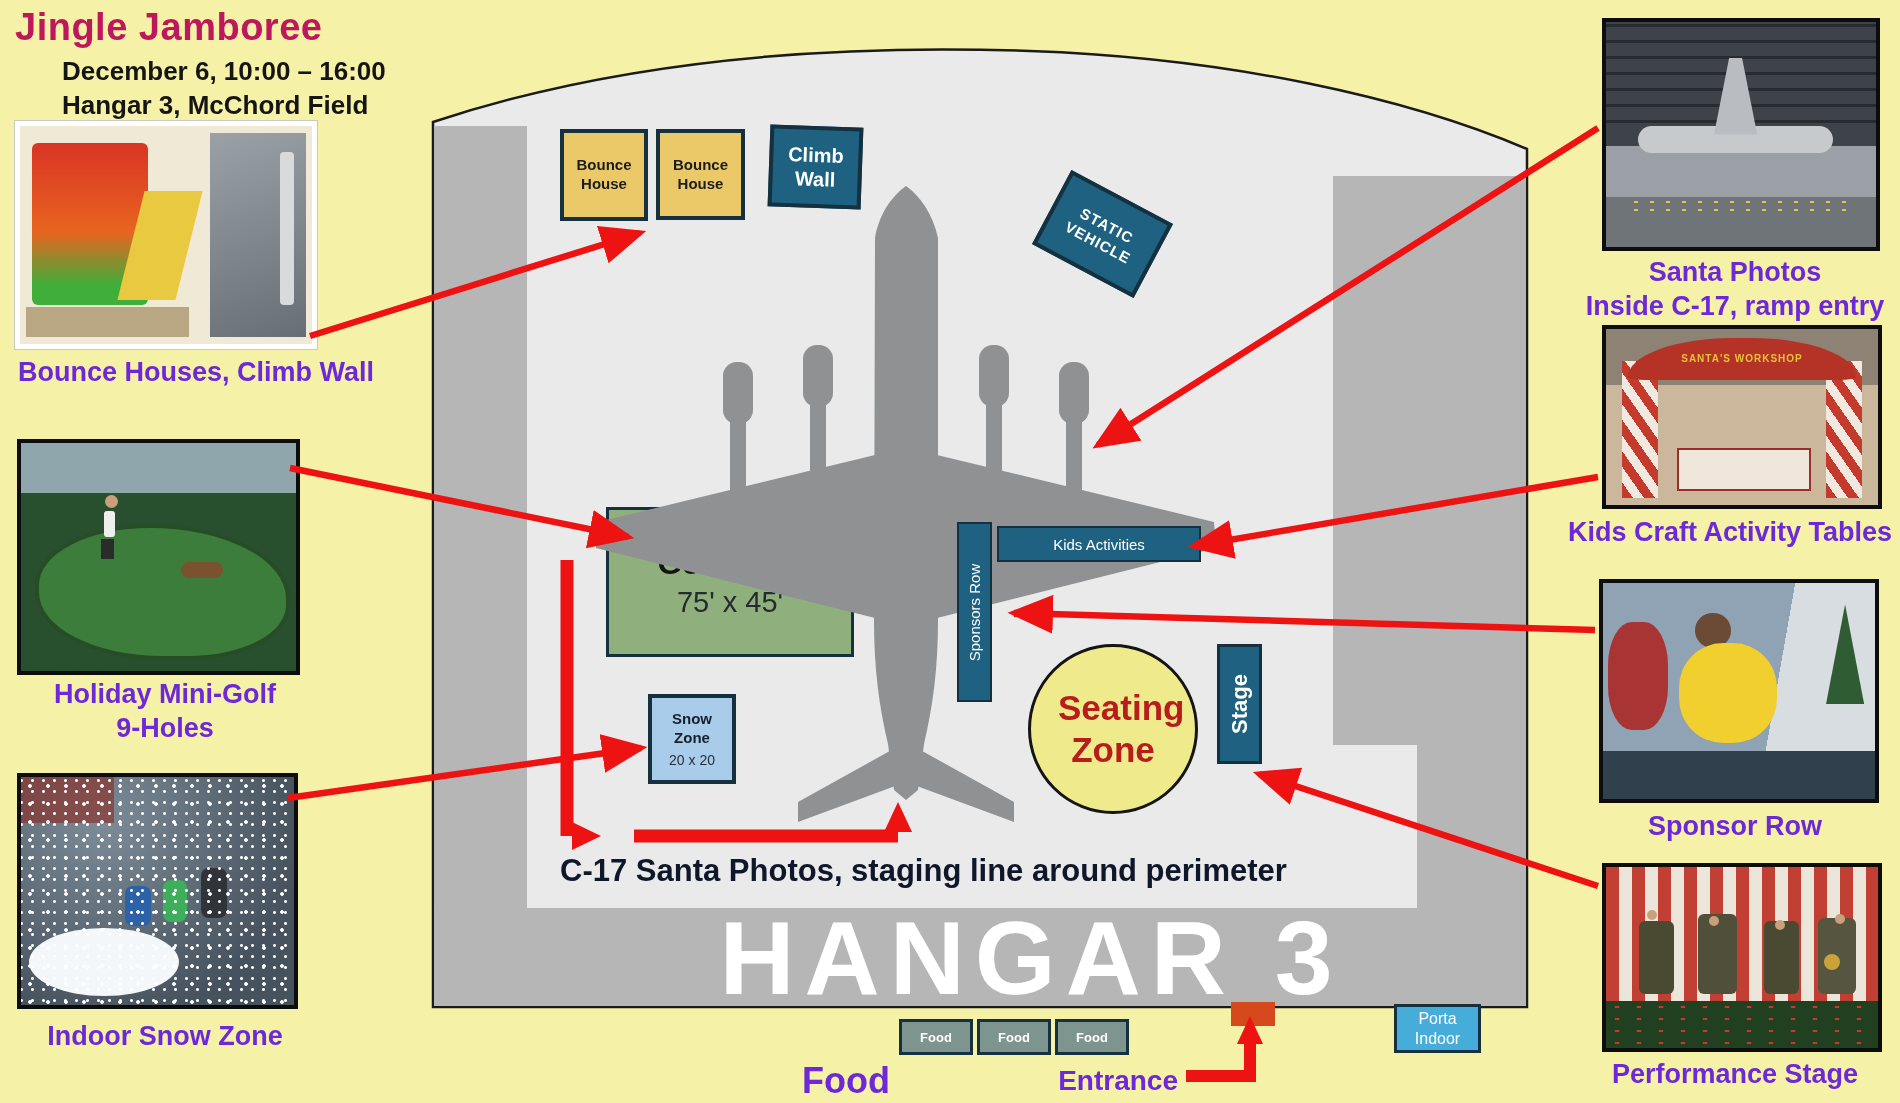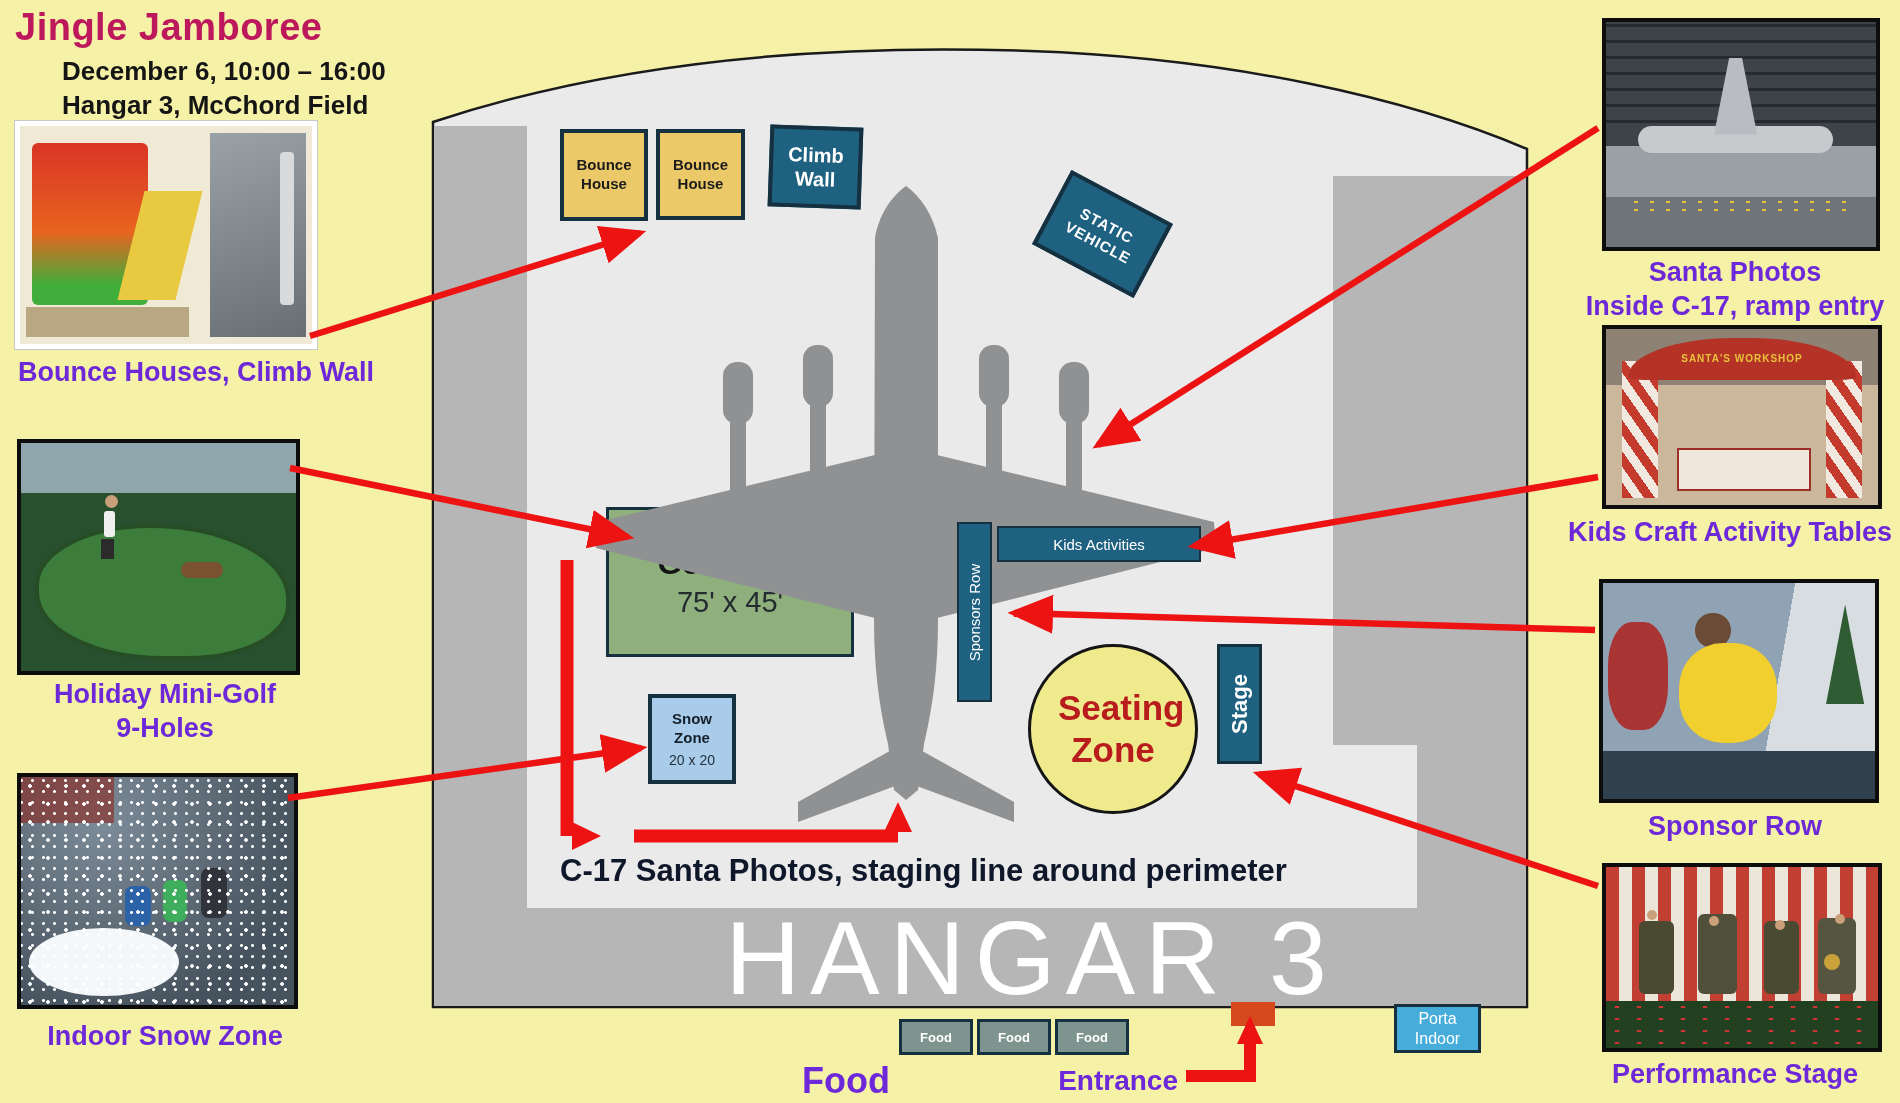--- a/index.html
+++ b/index.html
@@ -13,21 +13,21 @@
 
   
   .zone{display:flex;flex-direction:column;align-items:center;justify-content:center;
         text-align:center;box-sizing:border-box;}
   .tan{background:#ECC968;border:4px solid #15303F;color:#1c1c1c;font-weight:bold;font-size:15px;line-height:1.25;}
   .teal{background:#1F6180;border:4px solid #15303F;color:#fff;}
   .vtext{transform:rotate(-90deg);white-space:nowrap;}
 
   
   .hangar-name{left:433px;top:910px;width:1196px;text-align:center;color:#fff;
-               font-size:104px;font-weight:normal;letter-spacing:10px;line-height:96px;}
+               font-size:104px;font-weight:bold;letter-spacing:10px;line-height:96px;}
   .caption{font-size:27px;font-weight:bold;color:#6d28d9;text-align:center;line-height:1.25;}
   .rednote{color:#0f172a;font-size:31px;font-weight:bold;}
 
   
   .photo{box-sizing:border-box;overflow:hidden;background:#777;}
   .pblack{border:4px solid #0d0d0d;}
   .pwhite{border:5px solid #ffffff;outline:1px solid #c9c9c9;}
   .speck{background-image:radial-gradient(#fff 1.5px, rgba(255,255,255,0) 2.2px),
                           radial-gradient(#fff 1.1px, rgba(255,255,255,0) 1.8px);
          background-size:18px 18px,11px 11px;background-position:0 0,6px 9px;}

